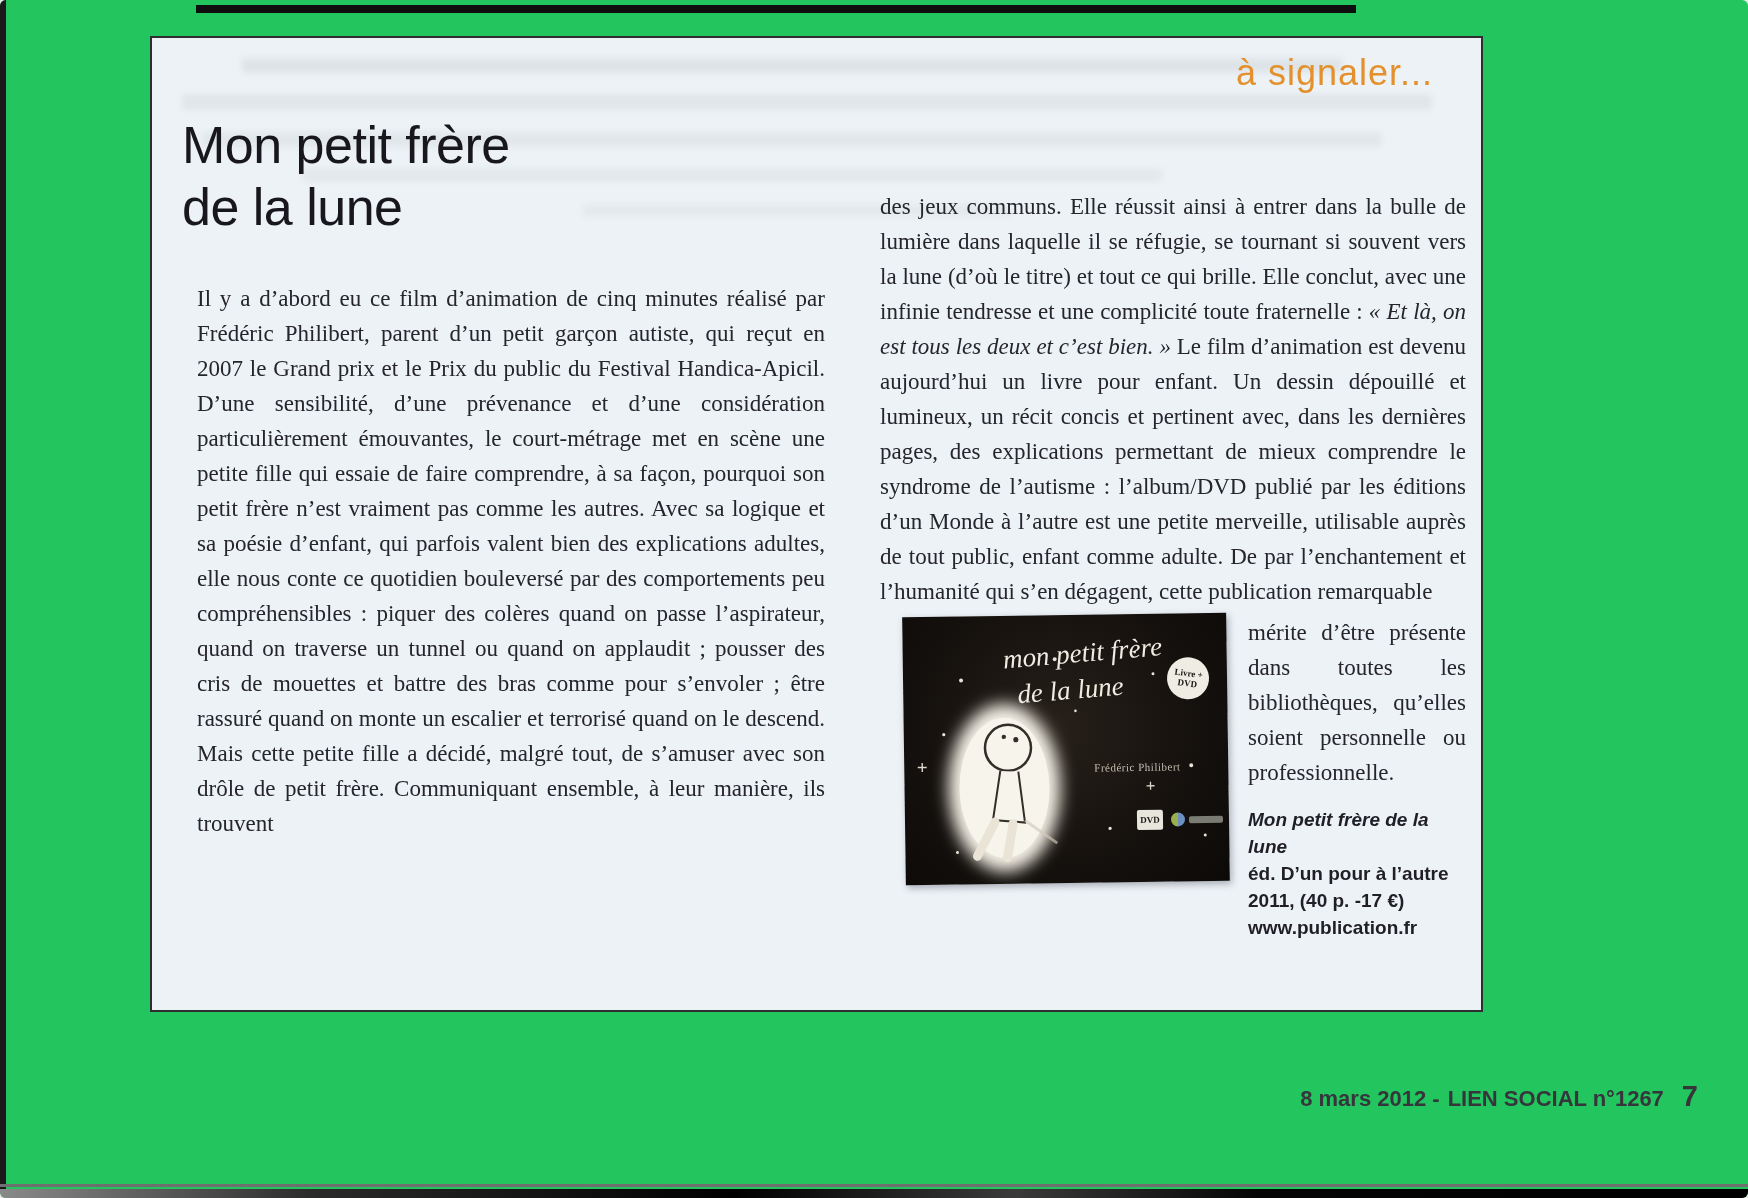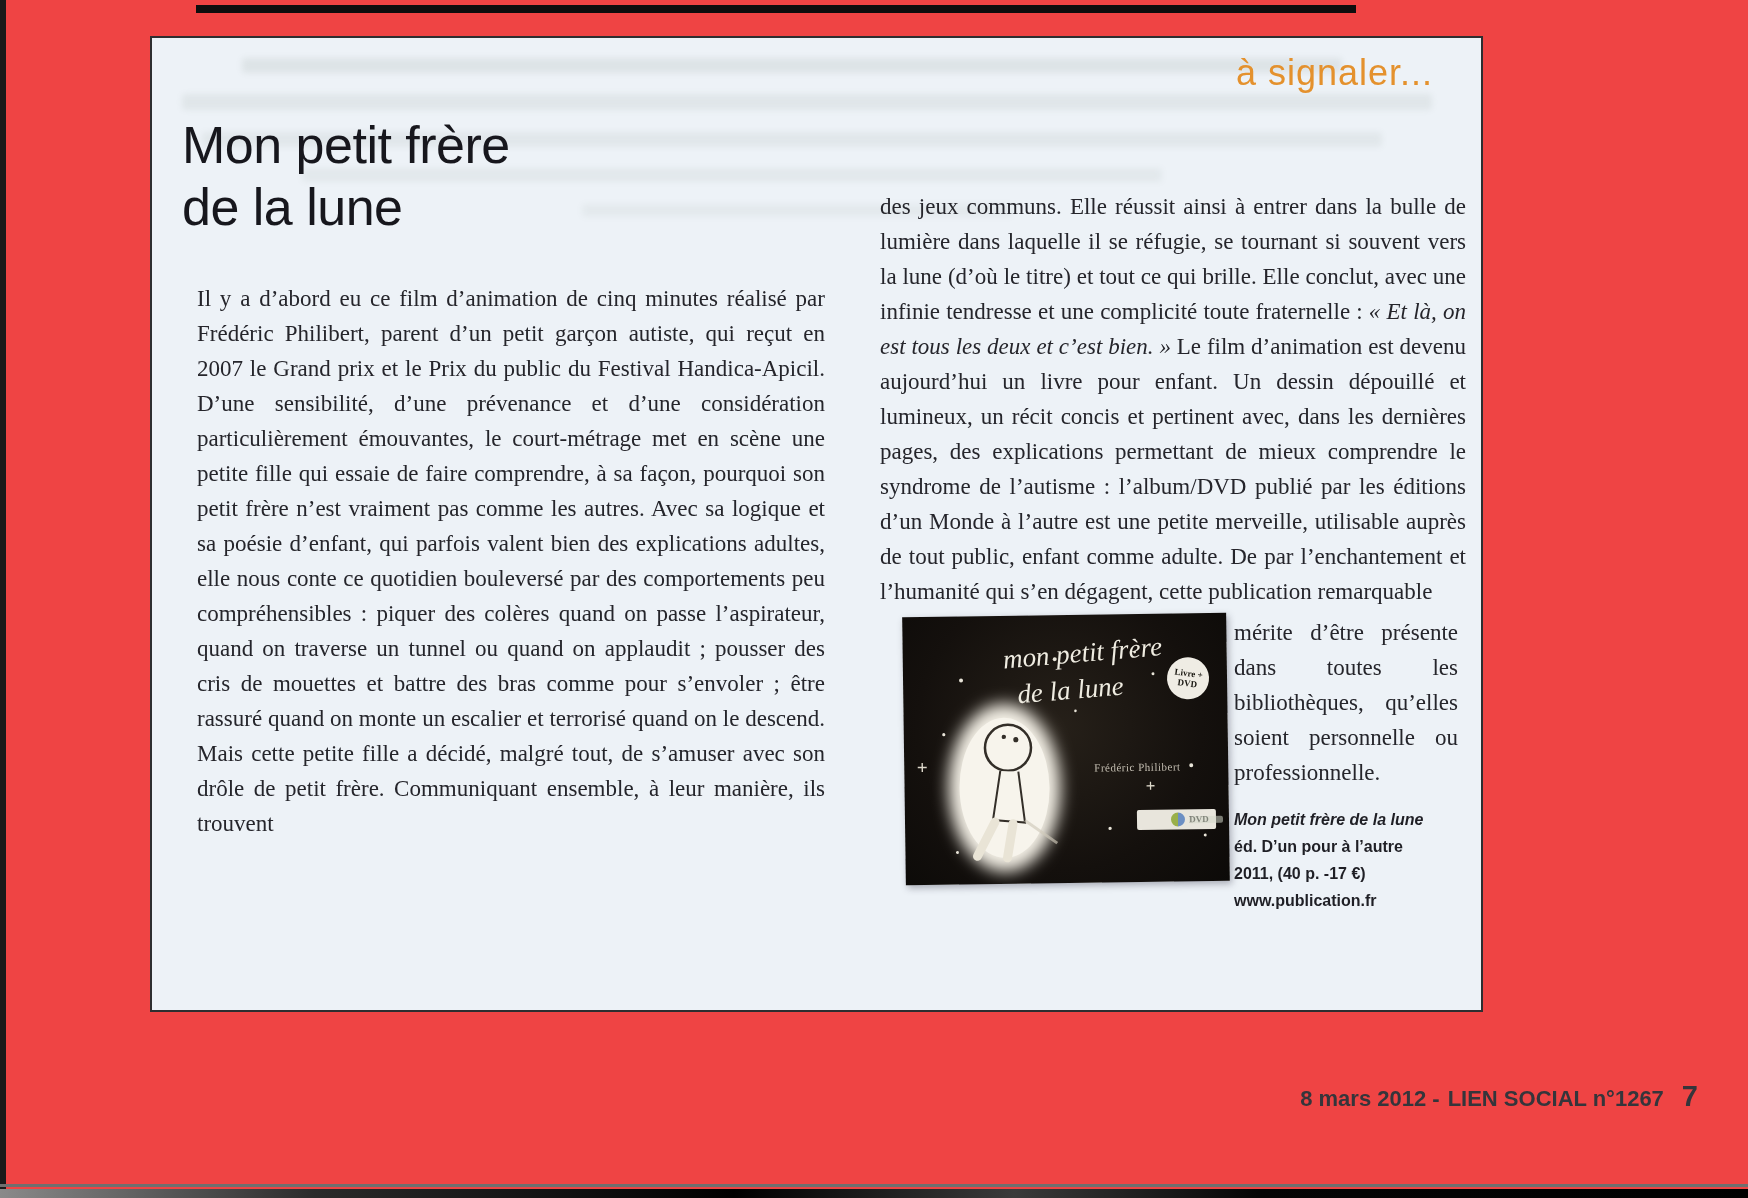--- a/index.html
+++ b/index.html
@@ -1,18 +1,19 @@
 <!DOCTYPE html>
 <html lang="fr"><head>
 <meta charset="utf-8">
 <style>
   html,body{margin:0;padding:0;background:#e8e8e6;}
   #page{
-    position:relative;width:1748px;height:1198px;background:#ef4444;overflow:hidden;
+    position:relative;width:1748px;height:1198px;background:#22c55e;overflow:hidden;
     font-family:"Liberation Sans",sans-serif;
+    border-radius:6px;
   }
   .left-edge{position:absolute;left:0;top:0;width:6px;height:1190px;background:#1a1a1a;}
   .top-rule{position:absolute;left:196px;top:5px;width:1160px;height:8px;background:#0e0e0e;}
   .bottom-rule{position:absolute;left:0;top:1184px;width:1748px;height:3px;background:#6f6f6f;}
   .bottom-bar{position:absolute;left:0;top:1189px;width:1748px;height:9px;
     background:linear-gradient(90deg,#8a8a8a 0%,#2a2a2a 18%,#000 42%,#3a3a3a 58%,#050505 72%,#000 100%);}
 
   .panel{
     position:absolute;left:150px;top:36px;width:1333px;height:976px;box-sizing:border-box;
     background:#EDF2F7;border:2px solid #2e2e30;
@@ -30,21 +31,21 @@
   }
   .col{
     font-family:"Liberation Serif",serif;font-size:23px;line-height:35px;
     color:#25252B;text-align:justify;
   }
   .col-left{position:absolute;left:45px;top:243px;width:628px;}
   .col-right{position:absolute;left:728px;top:151px;width:586px;}
   .col p{margin:0;}
   .quote-italic{font-style:italic;}
   .right-part2{display:flex;margin-top:6px;}
-  .wrap-col{margin-left:6px;width:224px;}
+  .wrap-col{margin-left:20px;width:224px;}
 
   .cover{
     flex:none;position:relative;width:324px;height:268px;margin-left:24px;
     background:radial-gradient(circle at 48% 42%, #262019 0%, #14100d 62%, #0c0a08 100%);
     transform:rotate(-0.8deg);box-shadow:2px 3px 7px rgba(40,40,60,0.35);
   }
   .cover-art{position:absolute;left:0;top:0;}
   .cover-title{
     position:absolute;left:66px;top:20px;width:230px;text-align:center;
     font-family:"Liberation Serif",serif;font-style:italic;
@@ -55,31 +56,31 @@
     position:absolute;left:190px;top:136px;font-size:11px;letter-spacing:0.5px;
     color:rgba(223,217,203,0.85);
   }
   .cover-badge{
     position:absolute;left:264px;top:44px;width:42px;height:42px;border-radius:50%;
     background:#efece4;color:#17150f;font-size:9px;font-weight:700;line-height:10px;
     display:flex;align-items:center;justify-content:center;text-align:center;
     transform:rotate(8deg);padding:3px;box-sizing:border-box;
   }
   .dvd-logo{
-    position:absolute;left:232px;top:196px;width:34px;height:20px;border-radius:2px;
+    position:absolute;left:232px;top:196px;width:26px;height:20px;border-radius:2px;
     background:#e8e5dc;color:#1c1a16;font-size:9px;font-weight:700;
-    display:flex;align-items:center;justify-content:center;padding-left:45px;
+    display:flex;align-items:center;justify-content:center;
   }
   .pub-logo{position:absolute;left:266px;top:198px;width:54px;height:16px;display:flex;align-items:center;}
   .pub-logo-dot{width:14px;height:14px;border-radius:50%;background:conic-gradient(#6c8fc3 0 50%, #9ab04b 50% 100%);}
   .pub-logo-text{margin-left:4px;width:34px;height:7px;background:rgba(210,215,200,0.55);border-radius:2px;}
 
   .caption{
     margin-top:16px;font-family:"Liberation Sans",sans-serif;
-    font-size:16px;line-height:27px;font-weight:700;color:#1f1f25;text-align:left;
+    font-size:19px;line-height:27px;font-weight:700;color:#1f1f25;text-align:left;
   }
   .caption .cap-title{font-style:italic;}
 
   .footer{position:absolute;top:1080px;right:50px;color:#35353b;font-size:22px;}
   .footer .f-date{font-weight:700;}
   .footer .f-journal{font-weight:700;margin-left:8px;}
   .footer .f-page{font-weight:700;font-size:29px;margin-left:18px;}
 </style>
 </head>
 <body>

